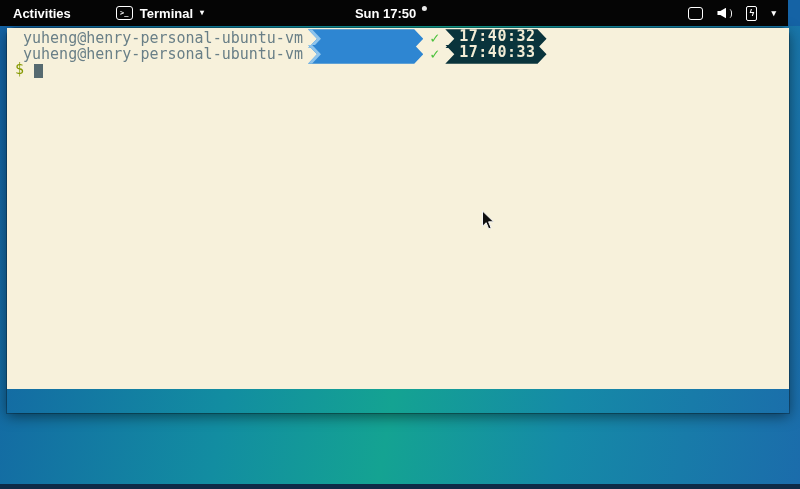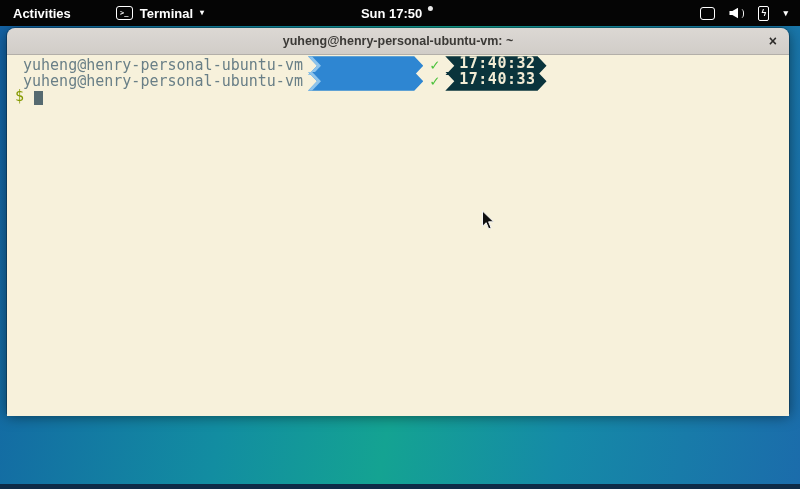--- a/index.html
+++ b/index.html
@@ -11,21 +11,21 @@
   
   .desktop{
     position:absolute; left:0; top:26px; right:0; bottom:0;
     background:linear-gradient(100deg,#1462a4 0%,#128da1 33%,#14a392 52%,#158aa7 72%,#1b6cab 100%);
   }
   .desktop-bottom-strip{
     position:absolute; left:0; right:0; bottom:0; height:5px; background:#0e2b47;
   }
   
   .topbar{
-    position:absolute; left:0; top:0; right:0; height:26px; background:#050505;
+    position:absolute; left:0; top:0; right:12px; height:26px; background:#050505;
     display:flex; align-items:center; color:#ffffff;
     font-size:13px; font-weight:bold; z-index:50;
   }
   .activities{margin-left:13px; cursor:pointer;}
   .app-group{margin-left:45px; display:flex; align-items:center; gap:7px; cursor:pointer;}
   .term-icon{
     width:15px; height:12px; border:1px solid #fff; border-radius:3px;
     display:flex; align-items:center; justify-content:center;
     font-family:"DejaVu Sans Mono",monospace; font-size:7px; font-weight:bold; color:#fff;
   }
@@ -121,24 +121,20 @@
     <span class="volume-icon">
       <span class="vol-cone"></span>
       <span class="vol-wave"></span>
     </span>
     <span class="battery-icon">ϟ</span>
     <span class="sys-caret">▾</span>
   </div>
 </div>
 
 <div class="window">
-  <div class="titlebar">
-    <span>yuheng@henry-personal-ubuntu-vm: ~</span>
-    <span class="close-btn">×</span>
-  </div>
   <div class="content">
 
     <div class="line prompt-line">
       <span class="user-host">yuheng@henry-personal-ubuntu-vm</span>
       <span class="seg seg-blue">
         <span class="seg-chev"></span>
         <span>~</span>
       </span>
       <span class="check-mark">✓</span>
       <span class="seg seg-dark">17:40:32</span>

